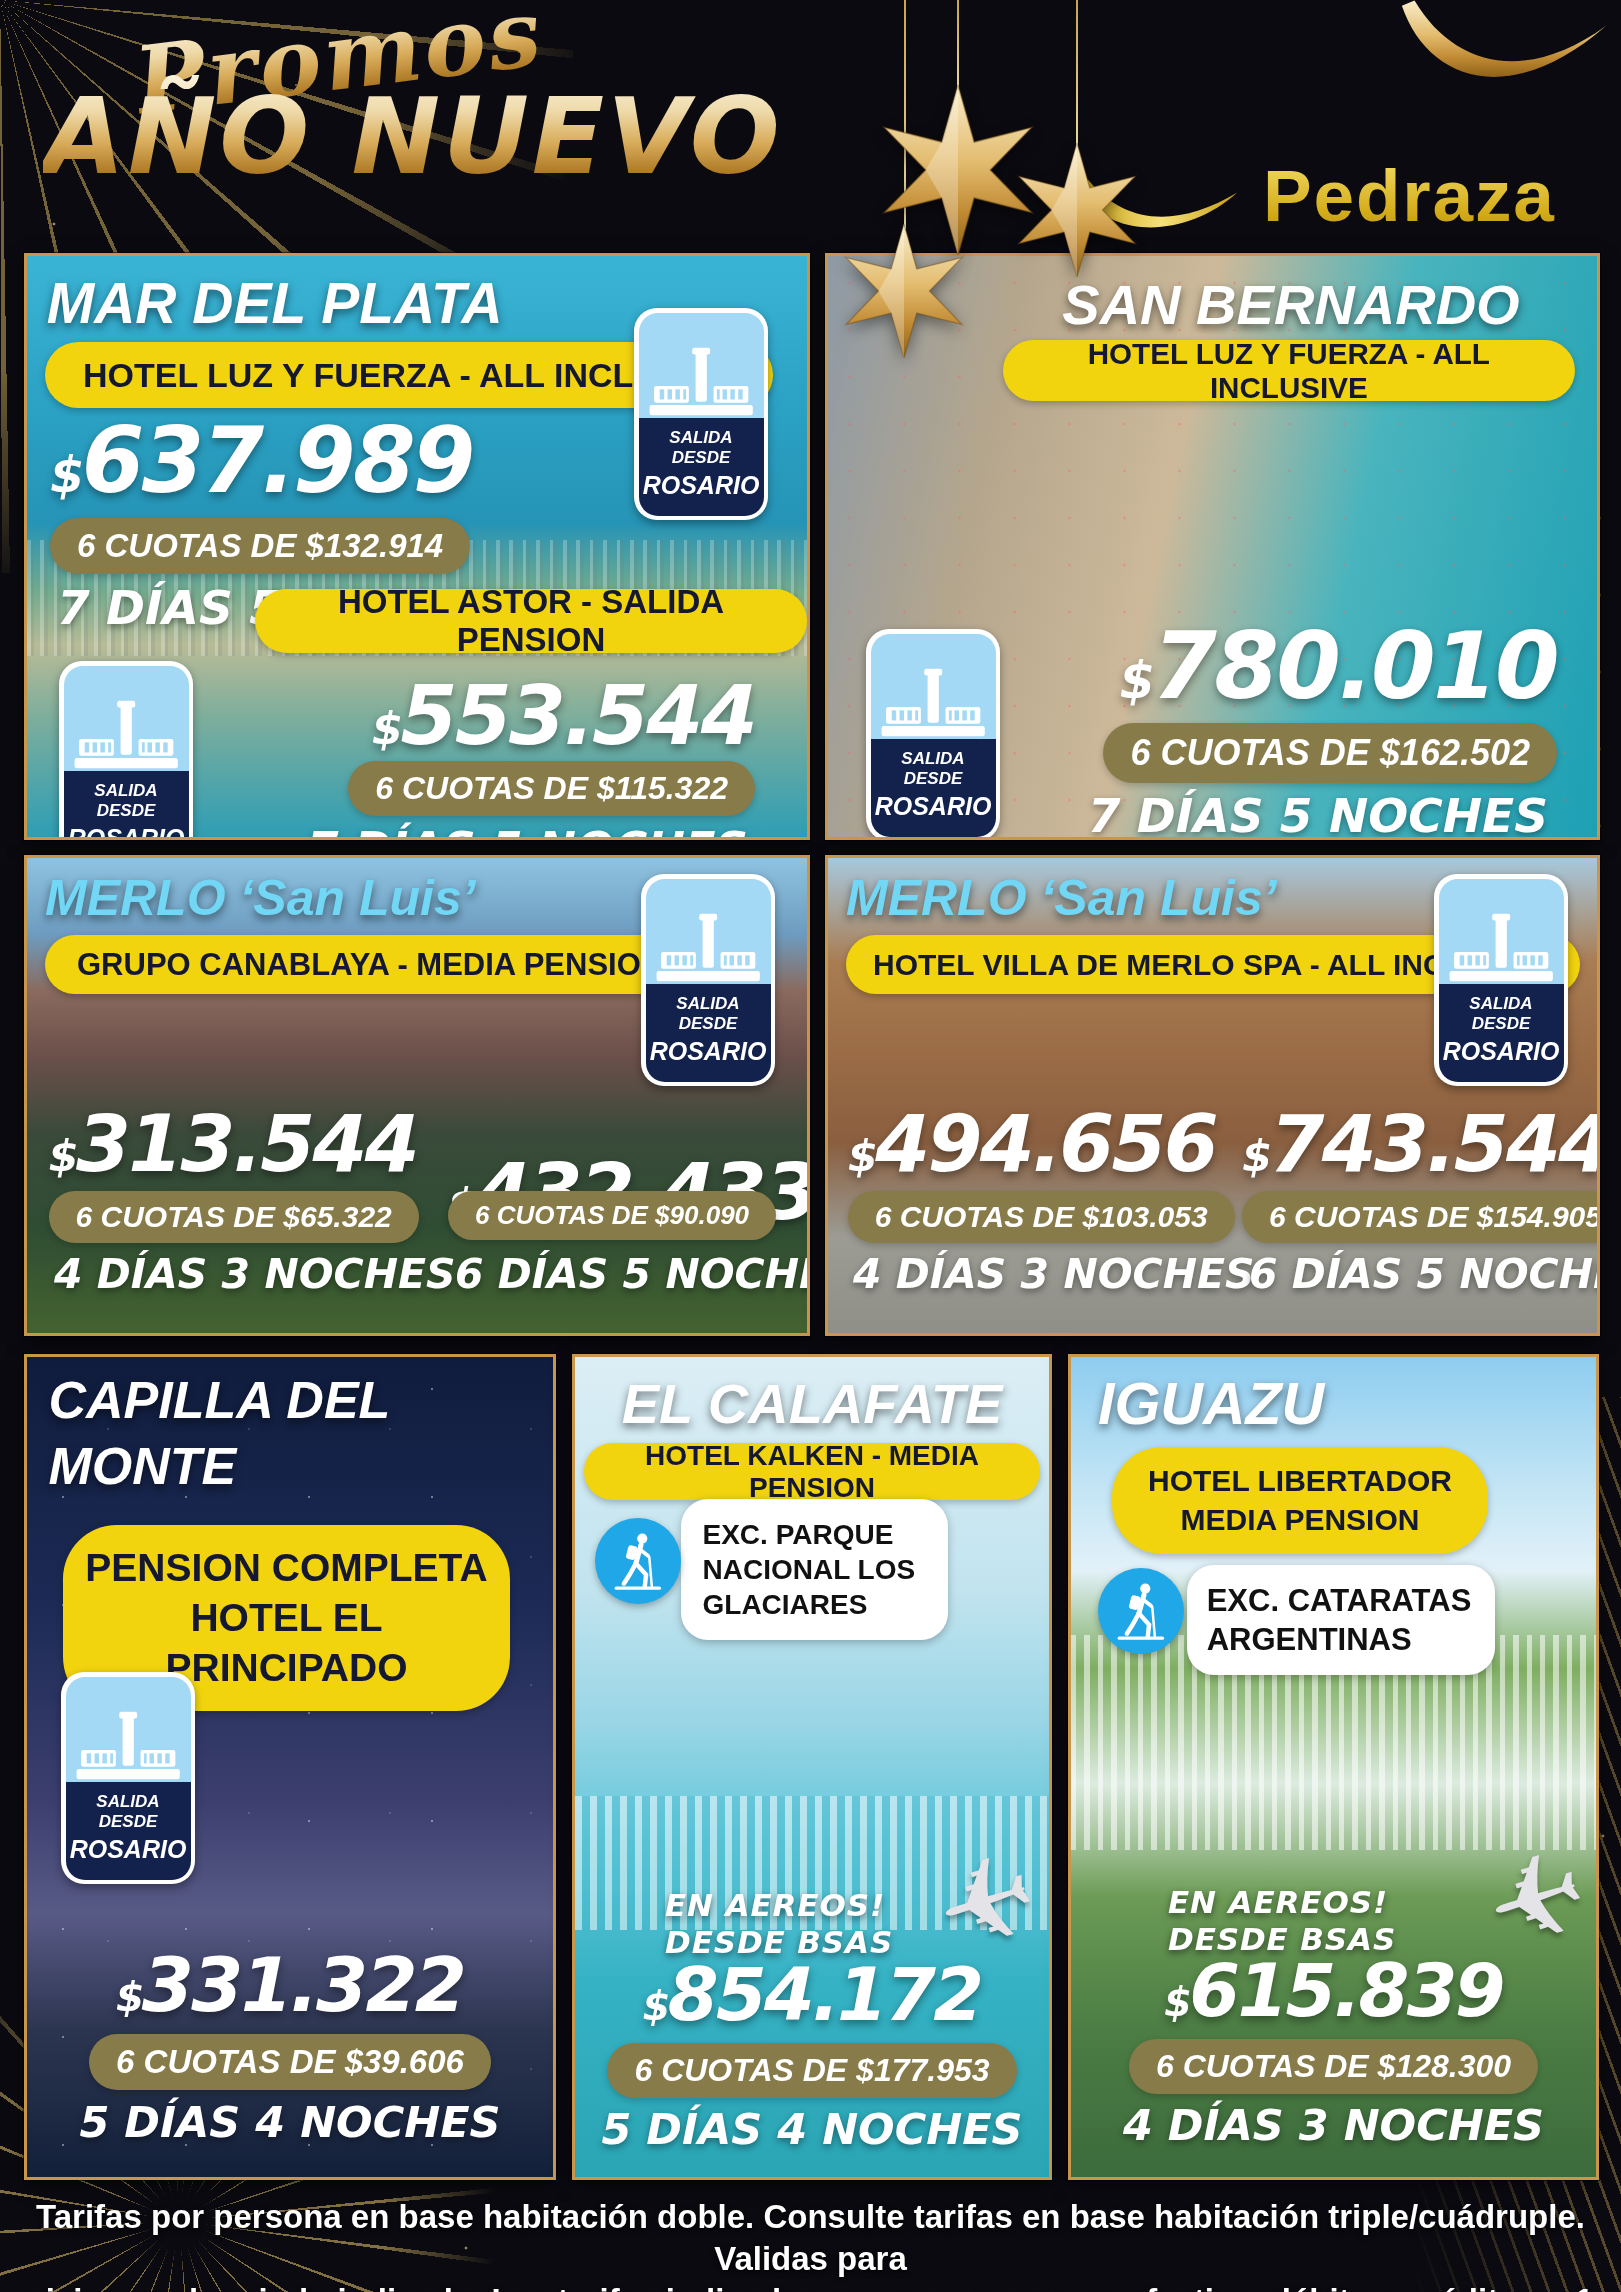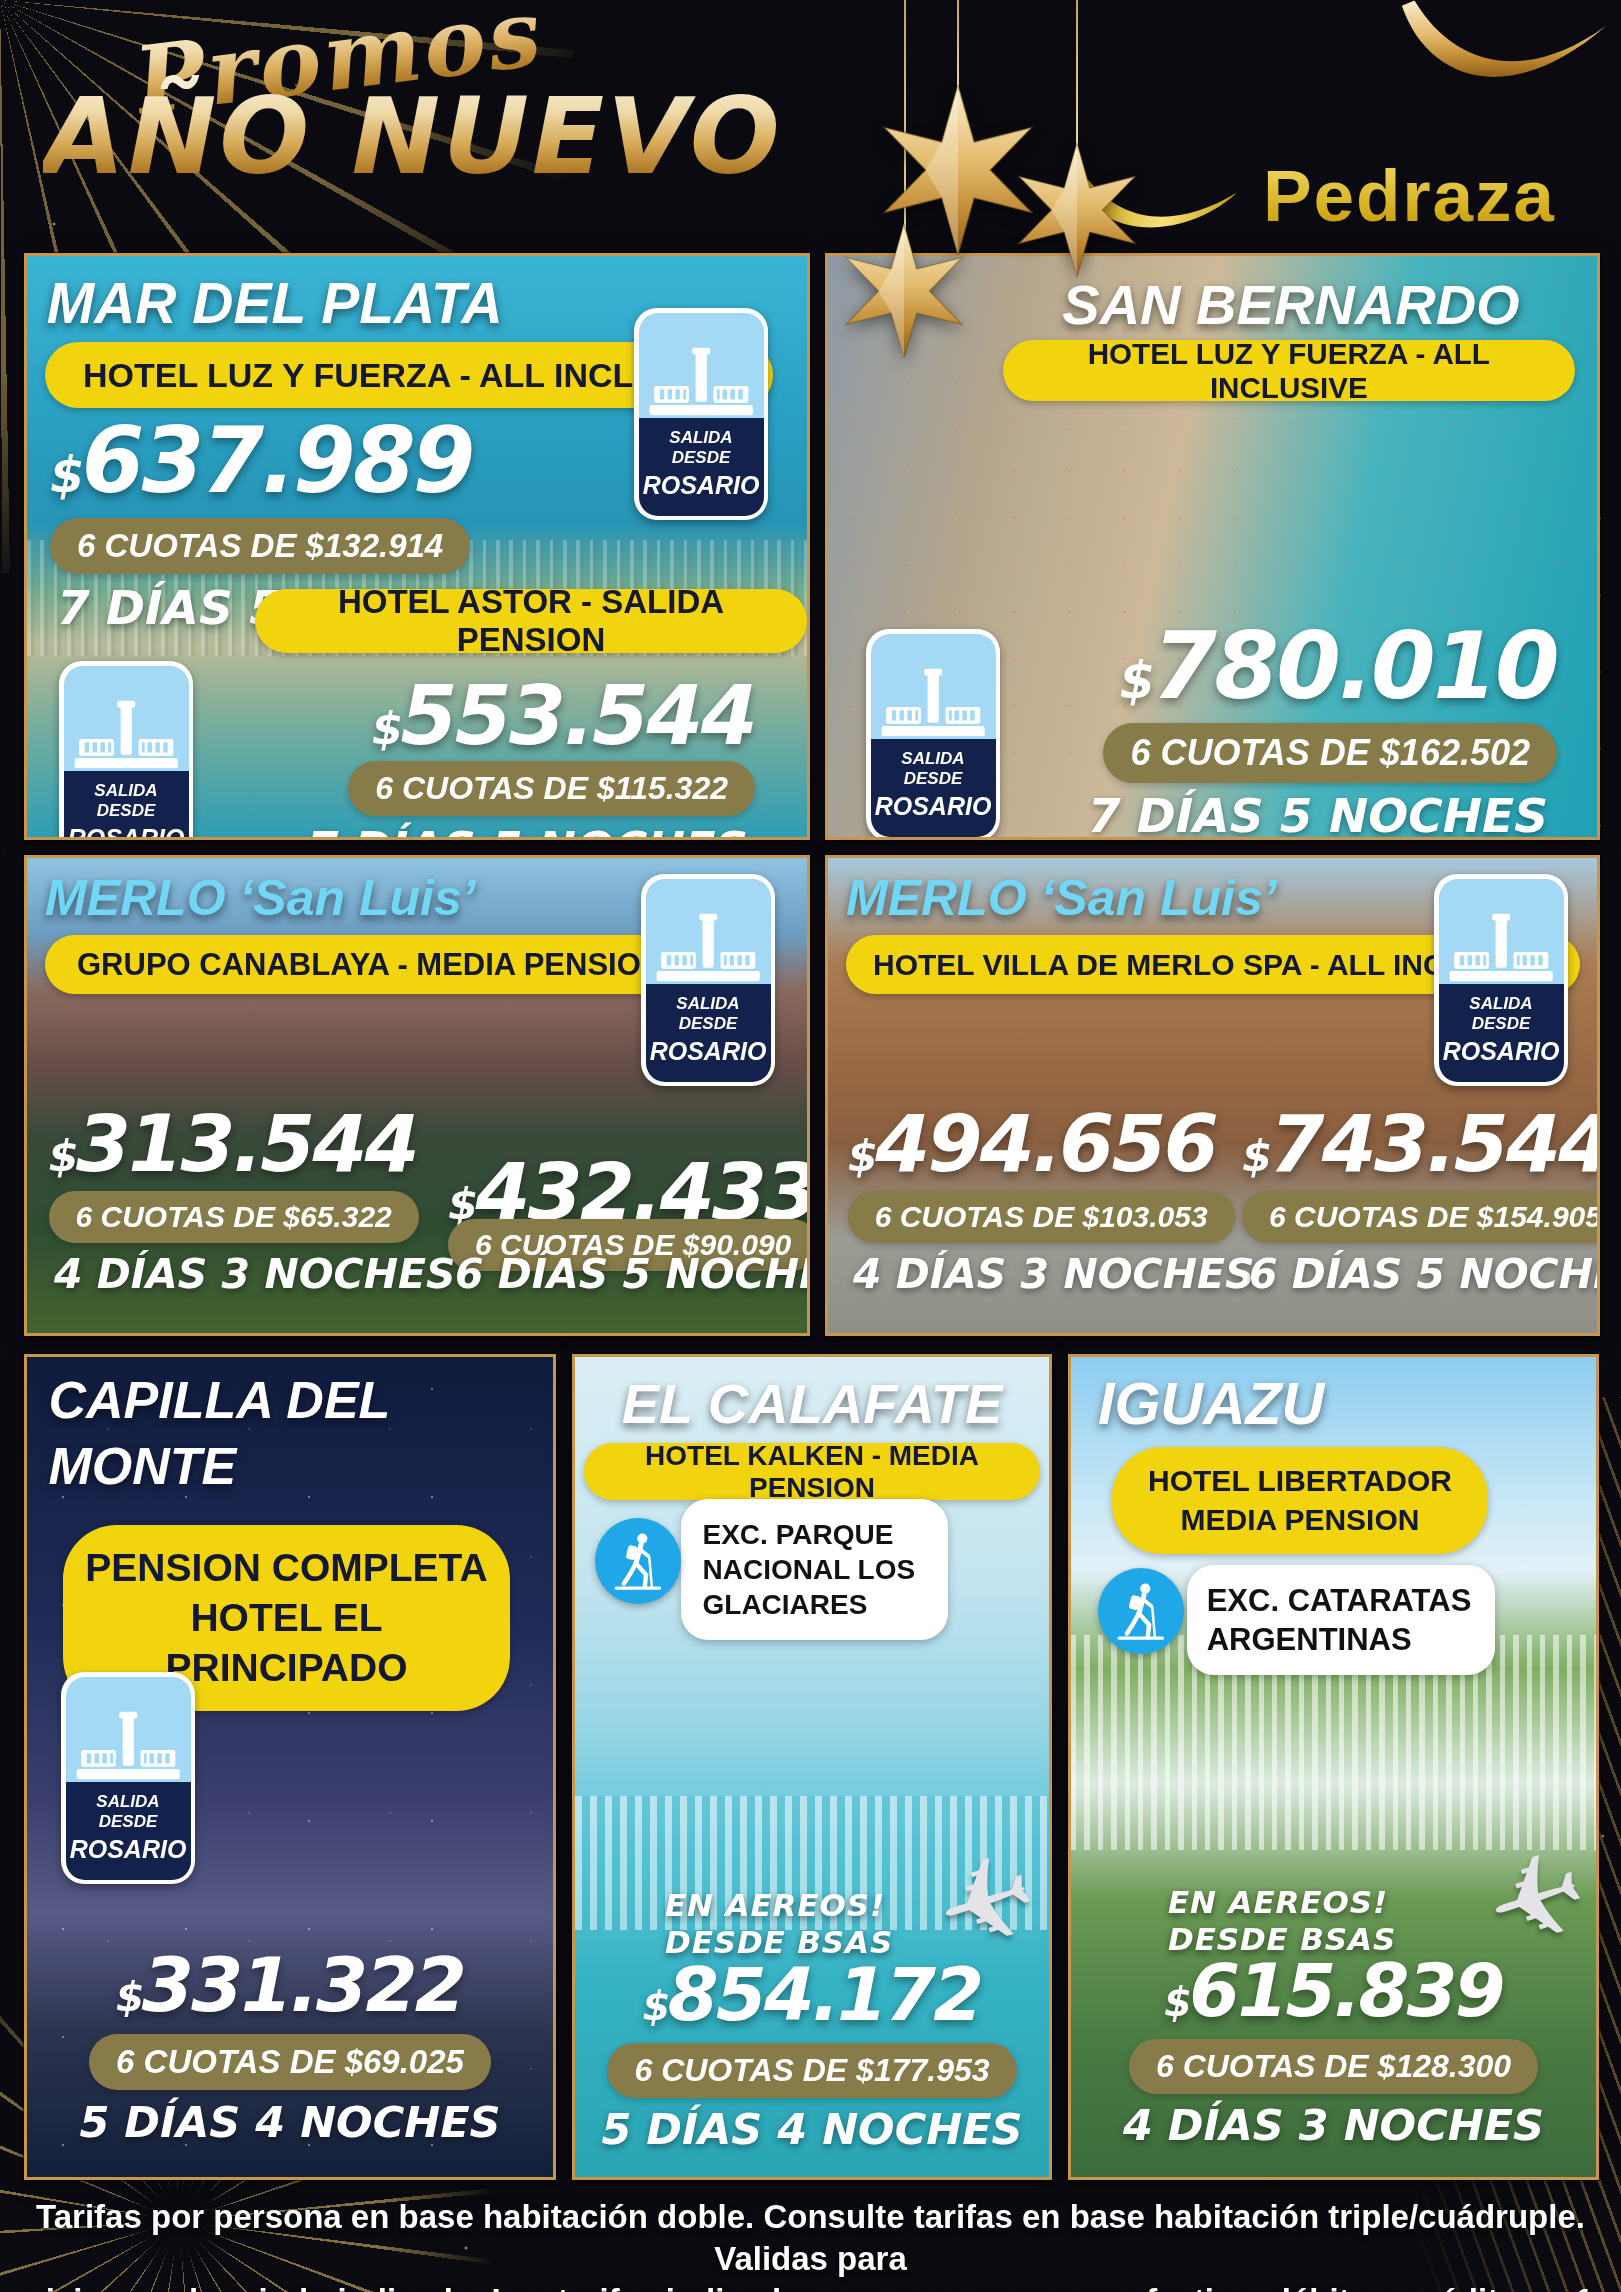--- a/index.html
+++ b/index.html
@@ -279,21 +279,21 @@
         <div class="badge-bottom">
           <div class="badge-l1">SALIDA DESDE</div>
           <div class="badge-l2">ROSARIO</div>
         </div>
       </div>
     </div>
     <div class="price" style="left:21.5px;top:240px;font-size:79px;"><span class="cur">$</span>313.544</div>
     <div class="cuotas-wrap" style="left:21.5px;top:333px;"><span class="cuotas" style="font-size:30px;">6 CUOTAS DE $65.322</span></div>
     <div class="dur" style="left:27px;top:392px;font-size:41px;">4 DÍAS 3 NOCHES</div>
     <div class="price" style="left:421px;top:240px;font-size:79px;margin-top:48px;"><span class="cur">$</span>432.433</div>
-    <div class="cuotas-wrap" style="left:421px;top:333px;"><span class="cuotas" style="font-size:30px;margin-top:28px;">6 CUOTAS DE $90.090</span></div>
+    <div class="cuotas-wrap" style="left:421px;top:333px;"><span class="cuotas" style="font-size:26px;">6 CUOTAS DE $90.090</span></div>
     <div class="dur" style="left:428px;top:392px;font-size:41px;">6 DÍAS 5 NOCHES</div>
   </div>
 
   <div class="card card-m2 bg-m2">
     <div class="ctitle cyan" style="left:18px;top:10.7px;font-size:50px;">MERLO ‘San Luis’</div>
     <div class="pill" style="left:18px;top:77px;height:59px;padding:0 27px;font-size:30px;">HOTEL VILLA DE MERLO SPA - ALL INCLUSIVE</div>
     <div class="badge" style="right:29px;top:16px;">
       <div class="badge-inner">
         <div class="badge-top">
             <svg viewBox="0 0 126 82" width="113" height="73">
@@ -328,21 +328,21 @@
               <use href="#sym-monument"></use>
             </svg>
           </div>
         <div class="badge-bottom">
           <div class="badge-l1">SALIDA DESDE</div>
           <div class="badge-l2">ROSARIO</div>
         </div>
       </div>
     </div>
     <div class="price" style="left:0;right:0;top:584px;font-size:75px;text-align:center;"><span class="cur">$</span>331.322</div>
-    <div class="cuotas-wrap" style="left:0;right:0;top:677px;text-align:center;"><span class="cuotas" style="font-size:33px;">6 CUOTAS DE $69.025</span></div>
+    <div class="cuotas-wrap" style="left:0;right:0;top:677px;text-align:center;"><span class="cuotas" style="font-size:33px;">6 CUOTAS DE $39.606</span></div>
     <div class="dur" style="left:0;right:0;top:740px;font-size:43px;text-align:center;">5 DÍAS 4 NOCHES</div>
   </div>
 
   <div class="card card-cal bg-cal">
     <div class="ctitle" style="left:0;right:0;top:14.3px;font-size:56px;text-align:center;">EL CALAFATE</div>
     <div style="position:absolute;left:9px;right:9px;top:86px;display:flex;justify-content:center;">
       <div class="pill" style="position:static;height:57px;padding:0 21.5px;font-size:28px;">HOTEL KALKEN - MEDIA PENSION</div>
     </div>
     <div class="exc-icon" style="left:19.7px;top:161px;width:86px;height:86px;">
         <svg viewBox="0 0 71.0312 71.0312" width="64" height="64">

